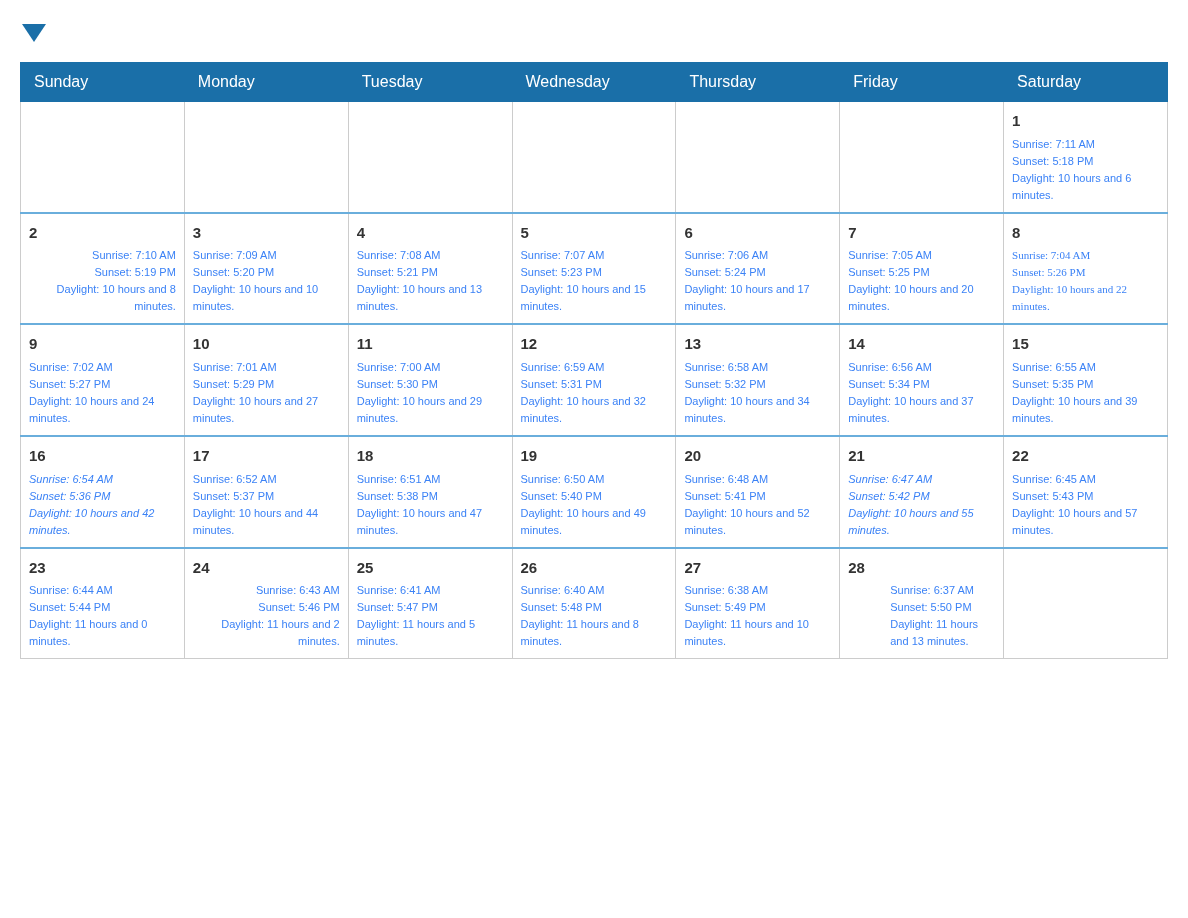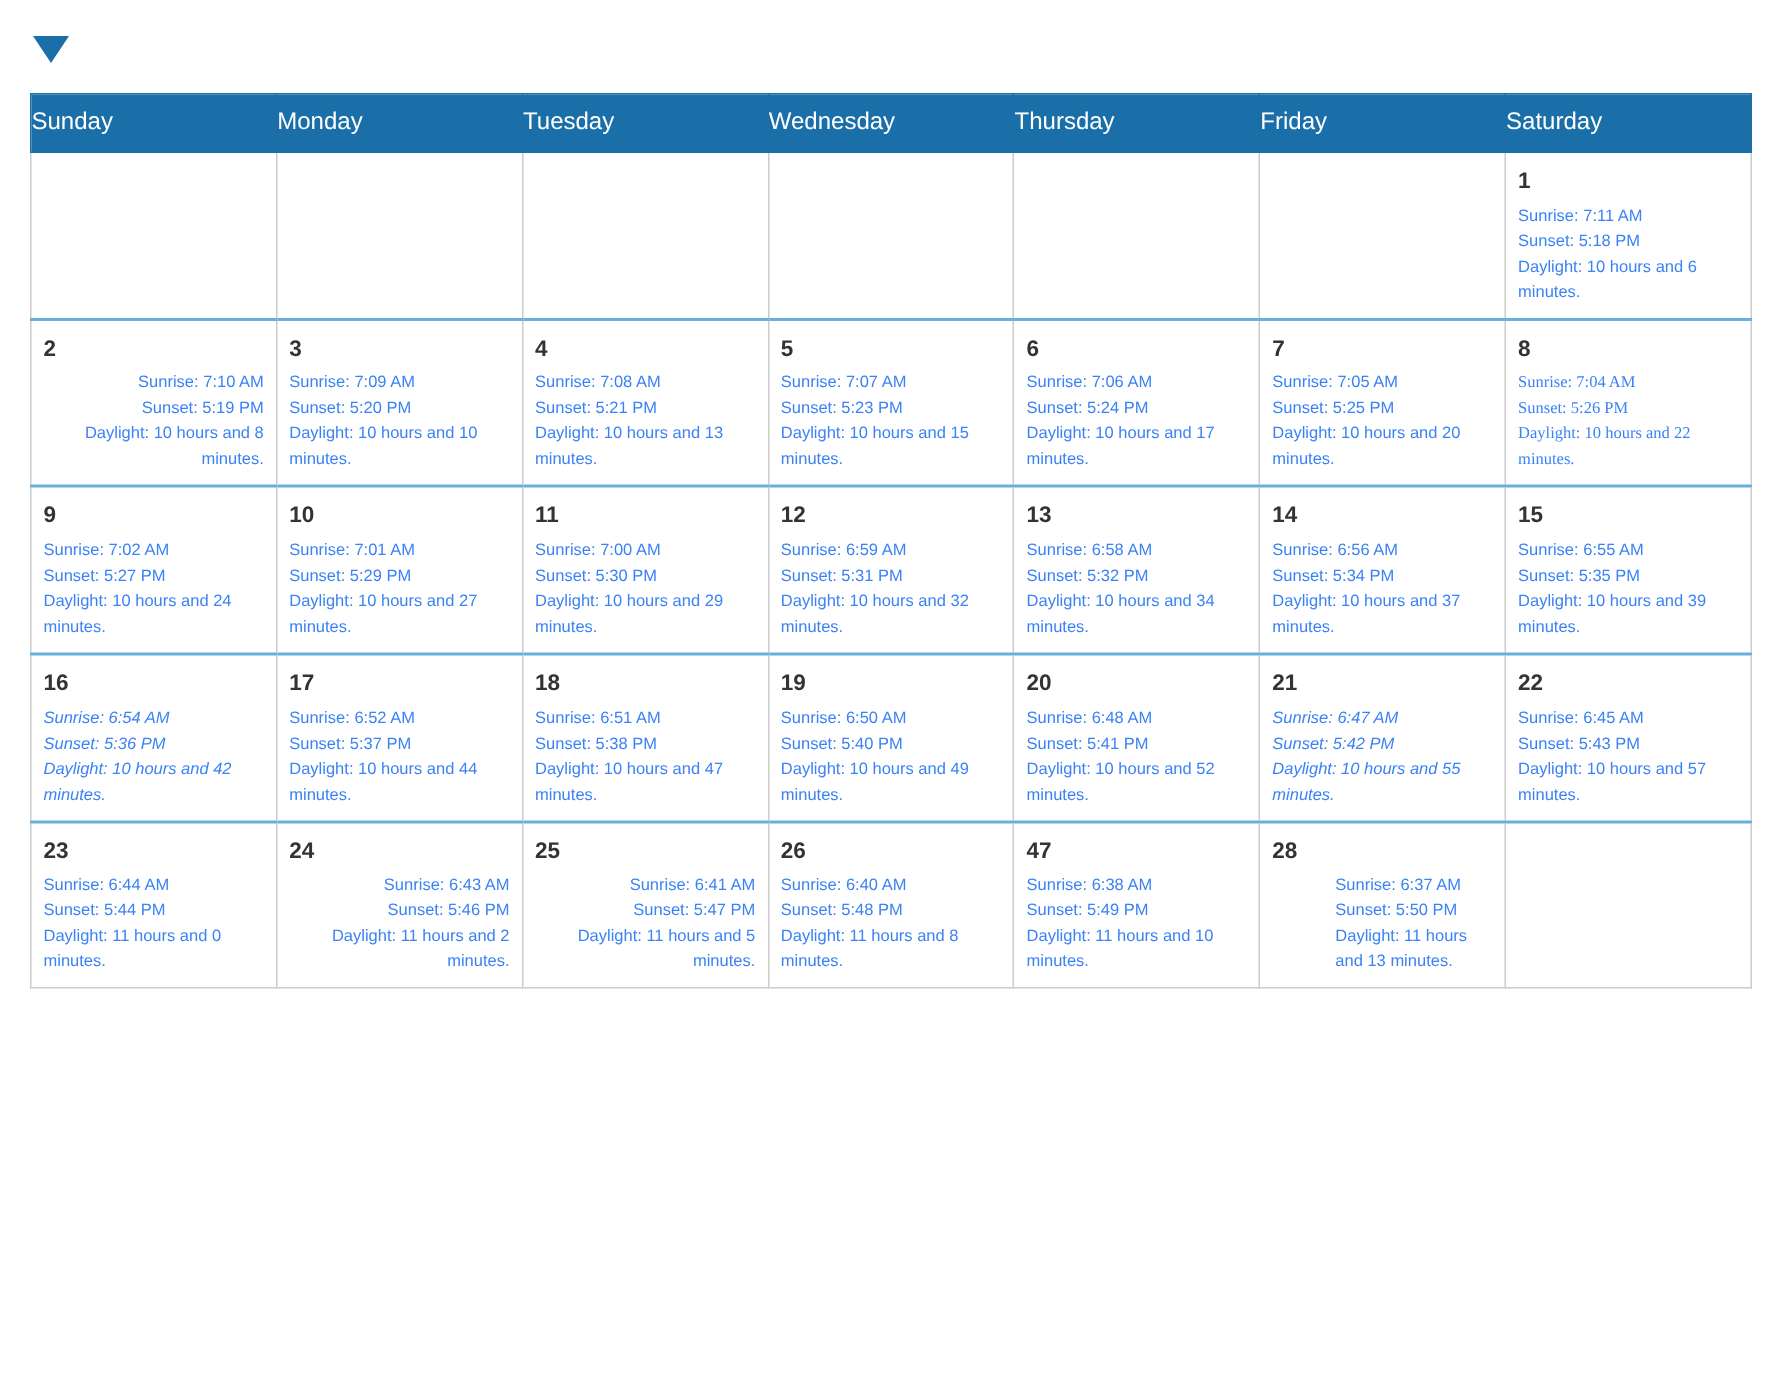--- a/index.html
+++ b/index.html
@@ -58,21 +58,21 @@
       color: #333;
     }
     .calendar {
       width: 100%;
       border-collapse: collapse;
       border: 1px solid #999;
     }
     .calendar thead tr th {
       background-color: #1a6fa8;
       color: #fff;
-      padding: 10px 0;
+      padding: 10px 13px;
       font-size: 16px;
       font-weight: normal;
       text-align: left;
       border: 1px solid #1a6fa8;
     }
     .calendar tbody tr td {
       vertical-align: top;
       padding: 8px;
       border: 1px solid #ccc;
       width: 14.28%;
@@ -291,32 +291,32 @@
 Daylight: 11 hours and 0 minutes.</div>
         </td>
         <td>
           <span class="day-num">24</span>
           <div class="day-info" style="white-space: pre-line; text-align: right;">Sunrise: 6:43 AM
 Sunset: 5:46 PM
 Daylight: 11 hours and 2 minutes.</div>
         </td>
         <td>
           <span class="day-num">25</span>
-          <div class="day-info" style="white-space: pre-line; text-align: right;">Sunrise: 6:41 AM
+          <div class="day-info" style="white-space: pre-line;">Sunrise: 6:41 AM
 Sunset: 5:47 PM
 Daylight: 11 hours and 5 minutes.</div>
         </td>
         <td>
           <span class="day-num">26</span>
           <div class="day-info" style="white-space: pre-line;">Sunrise: 6:40 AM
 Sunset: 5:48 PM
 Daylight: 11 hours and 8 minutes.</div>
         </td>
         <td>
-          <span class="day-num">47</span>
+          <span class="day-num">27</span>
           <div class="day-info" style="white-space: pre-line;">Sunrise: 6:38 AM
 Sunset: 5:49 PM
 Daylight: 11 hours and 10 minutes.</div>
         </td>
         <td>
           <span class="day-num">28</span>
           <div class="day-info" style="white-space: pre-line; margin-left: 42px;">Sunrise: 6:37 AM
 Sunset: 5:50 PM
 Daylight: 11 hours and 13 minutes.</div>
         </td>

